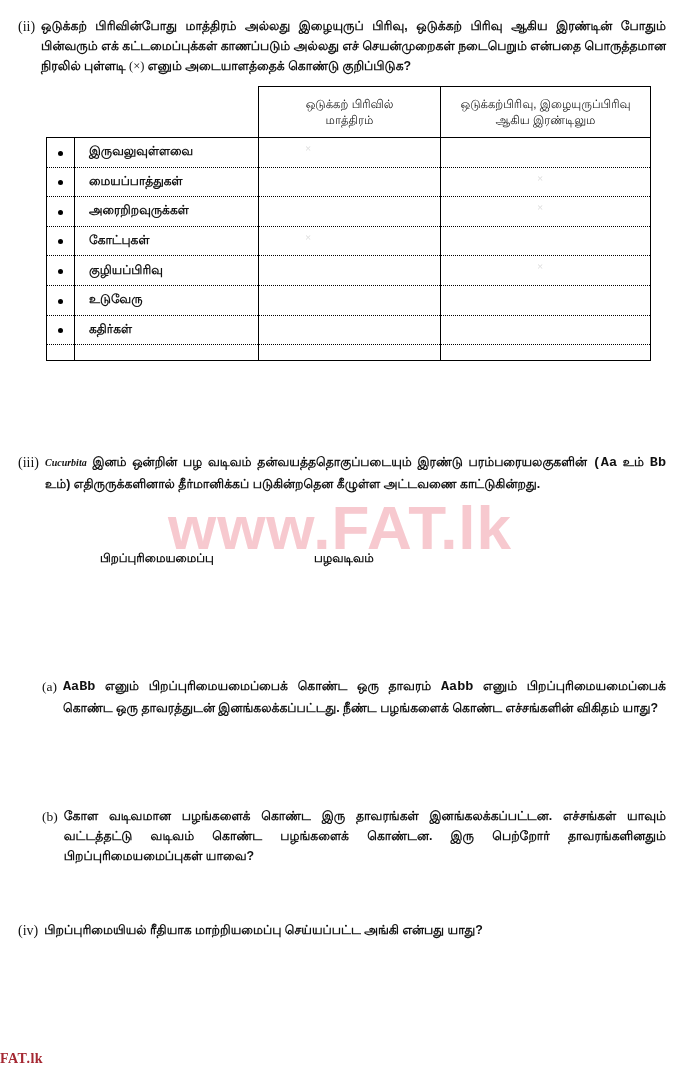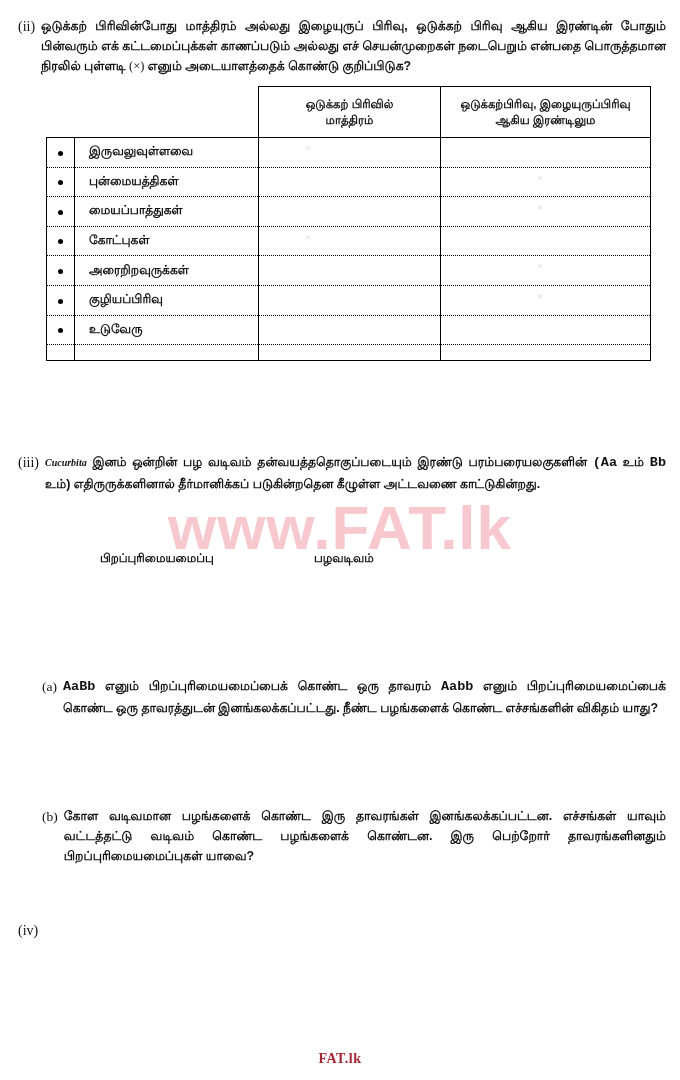--- a/index.html
+++ b/index.html
@@ -110,21 +110,21 @@
 
   
   .hdr-row td { height: 44px; }
   .hdr-spacer { border: 0 !important; }
   .hdr-cell {
     border-top: 1.3px solid #000 !important;
     border-bottom: 1.3px solid #000 !important;
     border-left: 1.3px solid #000 !important;
     text-align: center;
     font-size: 11.6px;
-    font-weight: bold;
+    font-weight: normal;
     line-height: 1.42;
     padding: 3px 4px !important;
     margin-top: 24px;
   }
   .hdr-cell.last { border-right: 1.3px solid #000 !important; }
 
   
   .brow td { height: 28.6px; }
   .c-bullet {
     width: 28px;
@@ -203,21 +203,20 @@
   
   #block-iv { left: 18px; top: 920px; width: 648px; }
   #block-iv .qtext { width: 612px; }
 
   
   .footer {
     position: absolute;
     left: 0;
     right: 0;
     top: 1051px;
-    text-align: center;
     font-family: "Liberation Serif", "DejaVu Serif", serif;
     font-size: 14px;
     font-weight: bold;
     color: #a52832;
     letter-spacing: 0.5px;
   }
 </style>
 </head>
 <body>
 
@@ -257,61 +256,59 @@
           <tr class="brow first">
             <td class="c-bullet"><span class="bullet"></span></td>
             <td class="c-label">இருவலுவுள்ளவை</td>
             <td class="c-ans">
                 <span class="ghost" style="left:46px; top:4px;">×</span>
               </td>
             <td class="c-ans"></td>
           </tr>
           <tr class="brow">
             <td class="c-bullet"><span class="bullet"></span></td>
-            <td class="c-label">புன்மையத்திகள்</td>
+            <td class="c-label">மையப்பாத்துகள்</td>
             <td class="c-ans"></td>
             <td class="c-ans">
                 <span class="ghost" style="left:96px; top:4px;">×</span>
               </td>
           </tr>
           <tr class="brow">
             <td class="c-bullet"><span class="bullet"></span></td>
-            <td class="c-label">மையப்பாத்துகள்</td>
+            <td class="c-label">அரைறிறவுருக்கள்</td>
             <td class="c-ans"></td>
             <td class="c-ans">
                 <span class="ghost" style="left:96px; top:4px;">×</span>
               </td>
           </tr>
           <tr class="brow">
             <td class="c-bullet"><span class="bullet"></span></td>
             <td class="c-label">கோட்புகள்</td>
             <td class="c-ans">
                 <span class="ghost" style="left:46px; top:4px;">×</span>
               </td>
             <td class="c-ans"></td>
           </tr>
           <tr class="brow">
             <td class="c-bullet"><span class="bullet"></span></td>
-            <td class="c-label">அரைறிறவுருக்கள்</td>
+            <td class="c-label">குழியப்பிரிவு</td>
             <td class="c-ans"></td>
             <td class="c-ans">
                 <span class="ghost" style="left:96px; top:4px;">×</span>
               </td>
           </tr>
           <tr class="brow">
             <td class="c-bullet"><span class="bullet"></span></td>
-            <td class="c-label">குழியப்பிரிவு</td>
-            <td class="c-ans"></td>
-            <td class="c-ans">
-                <span class="ghost" style="left:96px; top:4px;">×</span>
-              </td>
-          </tr>
-          <tr class="brow">
-            <td class="c-bullet"><span class="bullet"></span></td>
             <td class="c-label">உடுவேரு</td>
+            <td class="c-ans"></td>
+            <td class="c-ans"></td>
+          </tr>
+          <tr class="brow">
+            <td class="c-bullet"><span class="bullet"></span></td>
+            <td class="c-label">கதிர்கள்</td>
             <td class="c-ans"></td>
             <td class="c-ans"></td>
           </tr>
 
           <tr class="brow lastrow">
             <td class="c-bullet"></td>
             <td class="c-label"></td>
             <td class="c-ans"></td>
             <td class="c-ans"></td>
           </tr>
@@ -334,18 +331,19 @@
       <div class="qtext"><span class="serup">AaBb</span><span> எனும் பிறப்புரிமையமைப்பைக் கொண்ட ஒரு தாவரம் </span><span class="serup">Aabb</span><span> எனும் பிறப்புரிமையமைப்பைக் கொண்ட ஒரு தாவரத்துடன் இனங்கலக்கப்பட்டது. நீண்ட பழங்களைக் கொண்ட எச்சங்களின் விகிதம் யாது?</span></div>
     </div>
 
     <div class="qblock" id="block-b">
       <div class="qlabel paren">(b)</div>
       <div class="qtext">கோள வடிவமான பழங்களைக் கொண்ட இரு தாவரங்கள் இனங்கலக்கப்பட்டன. எச்சங்கள் யாவும் வட்டத்தட்டு வடிவம் கொண்ட பழங்களைக் கொண்டன. இரு பெற்றோர் தாவரங்களினதும் பிறப்புரிமையமைப்புகள் யாவை?</div>
     </div>
 
     <div class="qblock" id="block-iv">
       <div class="qlabel">(iv)</div>
+      <div class="qtext nojust">பிறப்புரிமையியல் ரீதியாக மாற்றியமைப்பு செய்யப்பட்ட அங்கி என்பது யாது?</div>
     </div>
 
     <div class="footer">FAT.lk</div>
 
   </div>
 </div>
 
 </body></html>

